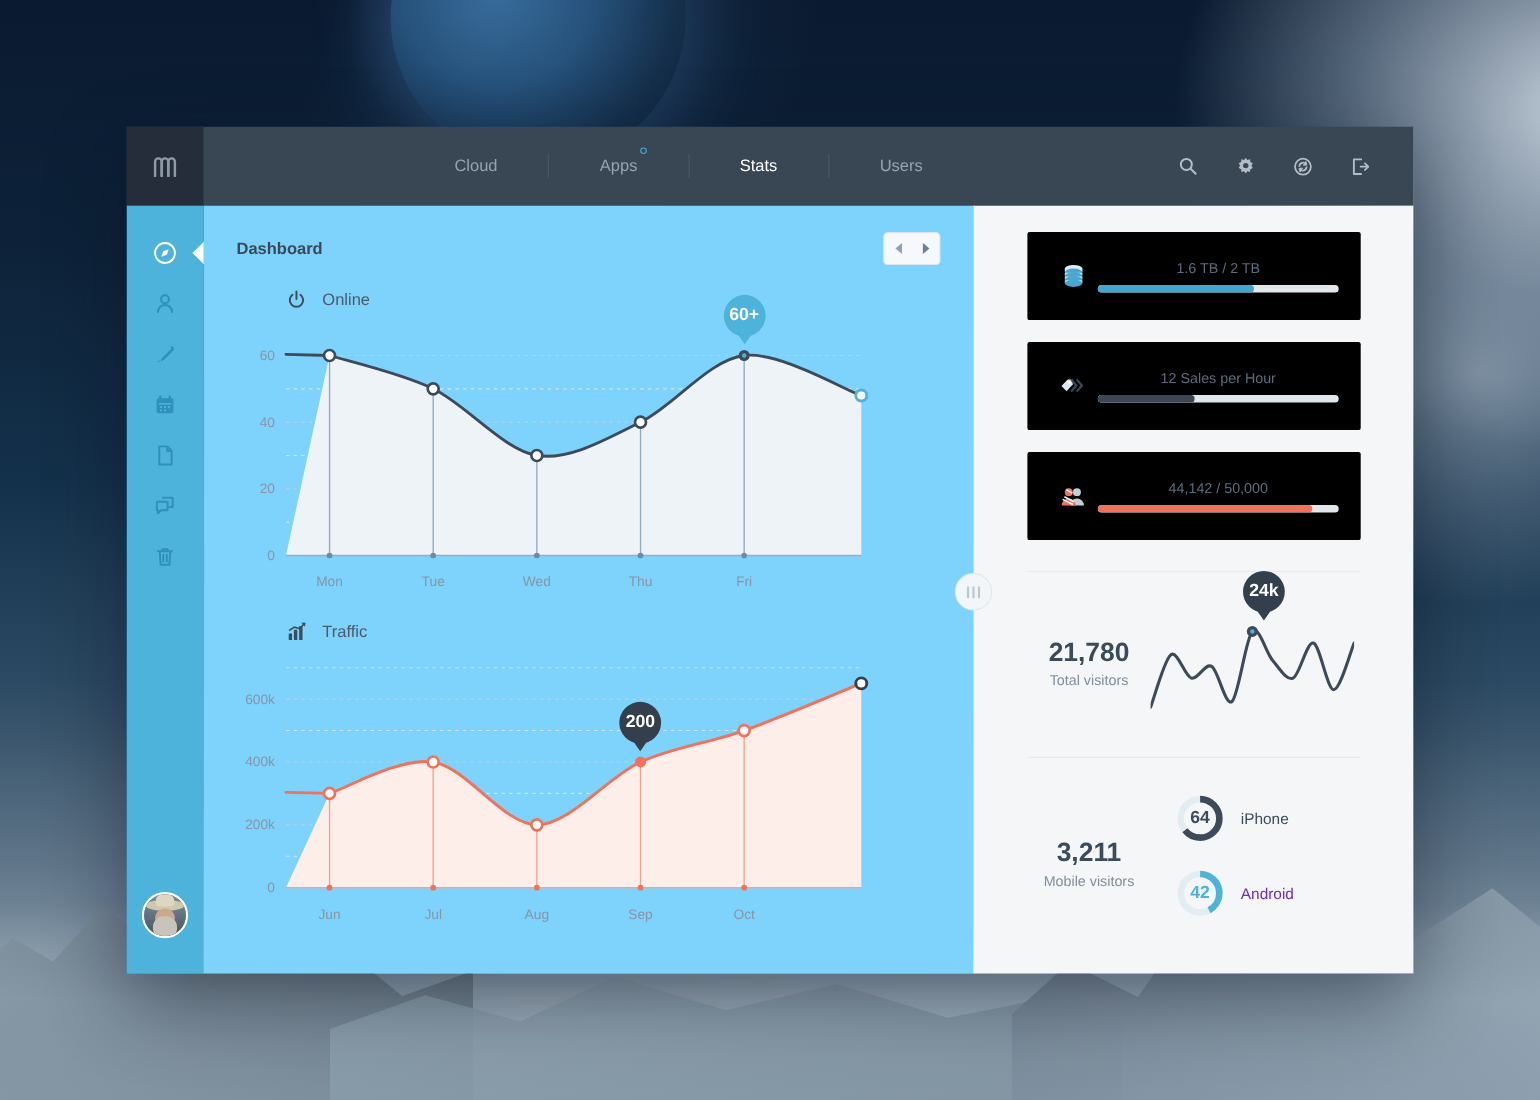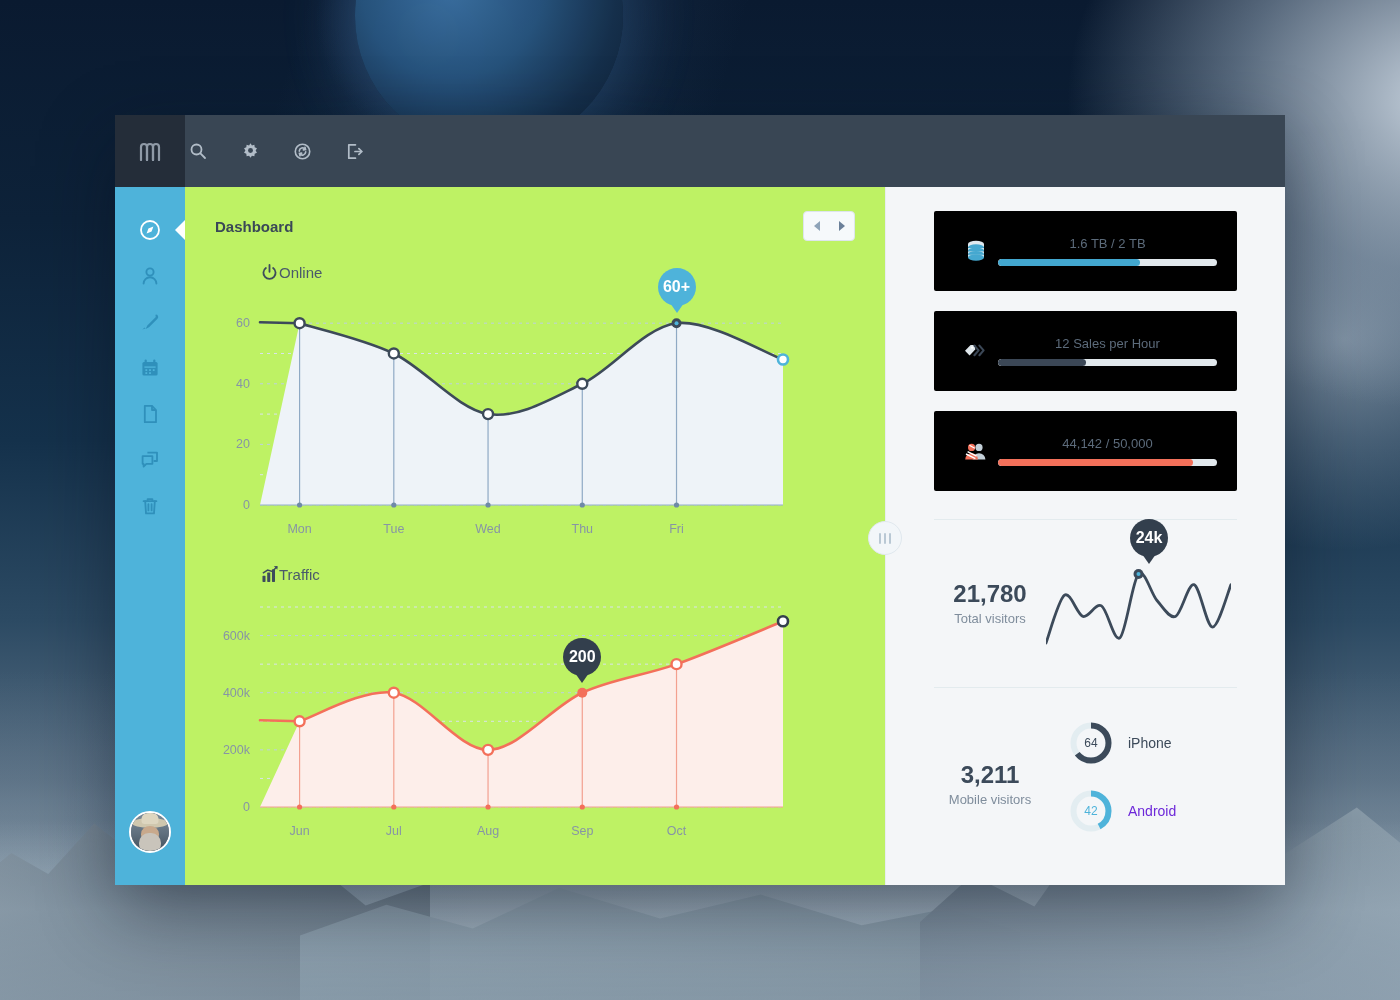--- a/index.html
+++ b/index.html
@@ -200,21 +200,21 @@
   }
   .av-beard {
     position: absolute; left: 50%; top: 20px; transform: translateX(-50%);
     width: 22px; height: 22px; border-radius: 45% 45% 50% 50%;
     background: #c9c4bb;
   }
 
   
   #main {
     flex: 1;
-    background: #bef264;
+    background: #7dd3fc;
     padding: 22px 30px 0 30px;
     position: relative;
     min-width: 0;
   }
   #main-head {
     display: flex; align-items: center; justify-content: space-between;
     height: 34px;
   }
   #page-title {
     font-size: 15px; font-weight: bold; color: #3a4857;
@@ -230,21 +230,21 @@
   .pager-btn {
     width: 25px; height: 28px;
     display: flex; align-items: center; justify-content: center;
     cursor: pointer;
   }
   .tri-l { width:0;height:0;border-top:5px solid transparent;border-bottom:5px solid transparent;border-right:6px solid #8ea3b8; }
   .tri-r { width:0;height:0;border-top:5px solid transparent;border-bottom:5px solid transparent;border-left:6px solid #6b8099; }
 
   .chart-block { margin-top: 16px; }
   .chart-head {
-    display: flex; align-items: center; gap: 0;
+    display: flex; align-items: center; gap: 14px;
     padding-left: 45px;
     height: 26px;
   }
   .chart-head .ch-icon { color: #3d4c5c; display:flex; }
   .chart-title { font-size: 15px; color: #4a5a6b; }
   .chart-wrap { position: relative; margin-top: 8px; }
   .chart-wrap svg { display: block; }
 
   
   #drag-handle {
@@ -298,21 +298,21 @@
   .visitor-num { font-size: 24px; font-weight: bold; color: #3c4a5a; text-align: center; }
   .visitor-cap { font-size: 13px; color: #7f8d9c; text-align: center; margin-top: 3px; }
   .visitor-left { width: 112px; flex: 0 0 auto; }
 
   .donut-row { display: flex; align-items: center; gap: 14px; margin-bottom: 14px; }
   .donut-label { font-size: 14px; }
   .donut-wrap { position: relative; width: 46px; height: 46px; }
   .donut-val {
     position: absolute; inset: 0;
     display: flex; align-items: center; justify-content: center;
-    font-size: 12px; font-weight: normal;
+    font-size: 16px; font-weight: bold;
   }
 
   
   .pin {
     position: absolute;
     width: 38px; height: 38px;
     border-radius: 50% 50% 50% 50%;
     display: flex; align-items: center; justify-content: center;
     font-size: 16px; font-weight: bold; color: #fff;
   }
@@ -347,20 +347,32 @@
 
   <div id="topbar">
     <div id="logo-cell">
       <svg width="24" height="20" viewBox="0 0 24 20" fill="none" stroke="#8f9aa7" stroke-width="2.2" stroke-linecap="round" stroke-linejoin="round">
         <path d="M3 19 V6 a3 3 0 0 1 6 0 V19"></path>
         <path d="M9 19 V6 a3 3 0 0 1 6 0 V19"></path>
         <path d="M15 19 V6 a3 3 0 0 1 6 0 V19"></path>
       </svg>
     </div>
 
+    <div id="nav">
+      <div class="nav-item"><span>Cloud</span></div>
+      <div class="nav-sep"></div>
+      <div class="nav-item">
+        <span>Apps</span>
+        <span class="nav-dot"></span>
+      </div>
+      <div class="nav-sep"></div>
+      <div class="nav-item active"><span>Stats</span></div>
+      <div class="nav-sep"></div>
+      <div class="nav-item"><span>Users</span></div>
+    </div>
 
     <div id="topbar-actions">
       <div class="tb-icon">
         <svg width="18" height="18" viewBox="0 0 18 18" fill="none" stroke="currentColor" stroke-width="1.8" stroke-linecap="round">
           <circle cx="7.5" cy="7.5" r="5"></circle>
             <path d="M11.4 11.4 L16 16"></path>
         </svg>
       </div>
       <div class="tb-icon">
         <svg width="19" height="19" viewBox="0 0 20 20" fill="currentColor">

